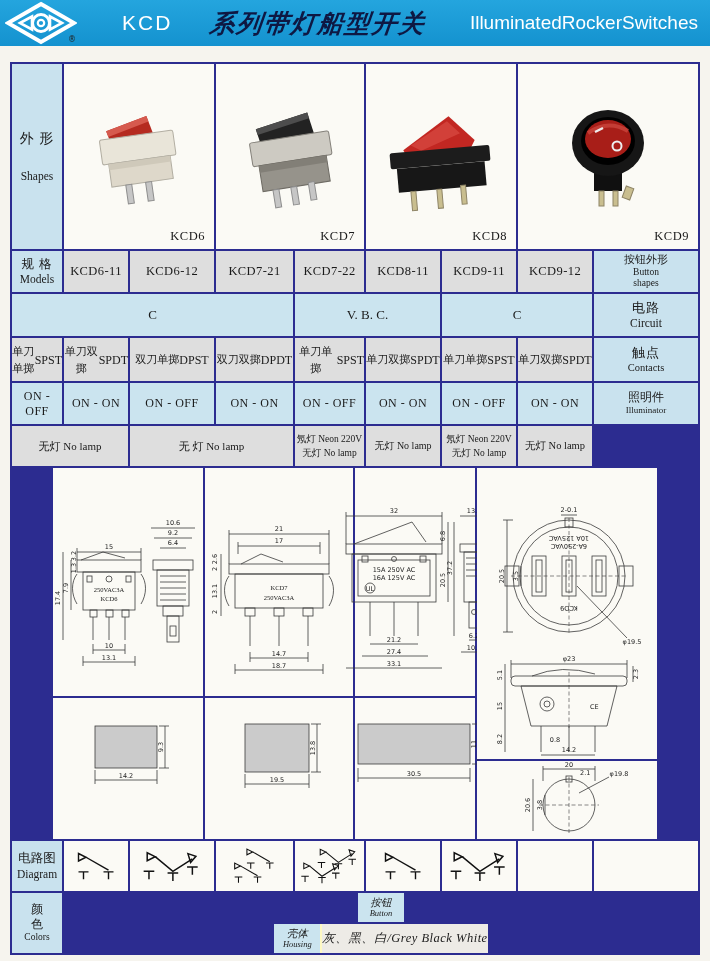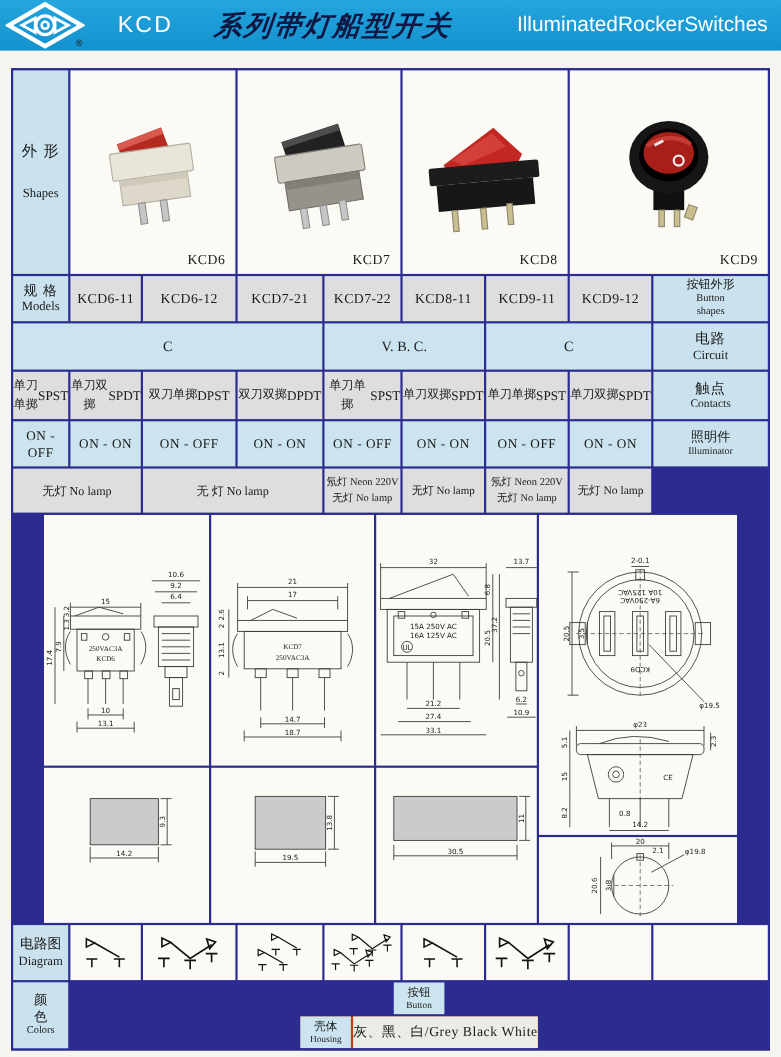--- a/index.html
+++ b/index.html
@@ -1,20 +1,20 @@
 <!DOCTYPE html>
 <html><head>
 <meta charset="utf-8">
 <style>
   html,body{margin:0;padding:0;}
   body{width:710px;height:961px;background:#f6f4ee;font-family:"Liberation Serif",serif;color:#1a1a1a;position:relative;overflow:hidden;}
 
   
   .banner{position:absolute;left:0;top:0;width:710px;height:46px;background:linear-gradient(#24a5de,#1492cf);display:flex;align-items:center;}
-  .banner .brand{color:#fff;font-family:"Liberation Sans",sans-serif;font-size:21px;letter-spacing:2px;margin-left:30px;}
+  .banner .brand{color:#fff;font-family:"Liberation Sans",sans-serif;font-size:21px;letter-spacing:2px;margin-left:45px;}
   .banner .cn-title{margin-left:38px;font-size:25px;font-weight:bold;font-style:italic;color:#0e1843;letter-spacing:2px;transform:skewX(-6deg);white-space:nowrap;}
   .banner .en-title{margin-left:auto;margin-right:12px;display:flex;color:#fff;font-family:"Liberation Sans",sans-serif;font-size:19px;}
   .logo{margin-left:5px;flex:0 0 auto;}
 
   
   .tbl{position:absolute;left:10px;top:62px;width:690px;height:893px;box-sizing:border-box;
        display:grid;grid-template-columns:50px 64px 84px 77px 69px 74px 74px 74px 104px;
        grid-template-rows:185px 41px 42px 43px 41px 40px 371px 50px 60px;
        gap:2px;background:#2c2c90;border:2px solid #2c2c90;}
   .c{background:#fbfaf5;display:flex;align-items:center;justify-content:center;text-align:center;position:relative;overflow:hidden;}
@@ -35,21 +35,21 @@
   .photo-label{position:absolute;right:9px;bottom:5px;font-size:12.5px;letter-spacing:.5px;}
 
   
   .draw-row{padding:0;display:flex;align-items:stretch;background:#2c2c90;gap:2px;}
   .dcol{display:flex;flex-direction:column;gap:2px;background:#2c2c90;flex:0 0 auto;}
   .dcell{background:#fbfaf5;display:flex;align-items:center;justify-content:center;flex-direction:column;position:relative;}
   .dcell.hd2{background:#c9e2ee;line-height:1.3;text-align:center;}
 
   
   .colors-cell{padding:0;display:flex;flex-direction:column;background:#2c2c90;gap:2px;}
-  .colors-sub{flex:1;display:flex;gap:2px;background:#c2410c;}
+  .colors-sub{flex:1;display:flex;gap:2px;background:#fef9c3;font-style:italic;}
   .sublab{width:46px;flex:0 0 auto;background:#cbe4ef;display:flex;flex-direction:column;align-items:center;justify-content:center;line-height:1.15;}
   .sublab .cn{font-size:10.5px;} .sublab .en{font-size:8.5px;}
   .colval{flex:1;display:flex;align-items:center;justify-content:center;font-size:12.5px;letter-spacing:.5px;}
 
   svg text{font-family:"DejaVu Sans",sans-serif;fill:#222;}
   .dim line,.dim path,.dim rect,.dim circle,.dim ellipse,.dim polygon,.dim polyline{stroke:#3a3a3a;fill:none;stroke-width:.8;}
   .dim .fillg{fill:#cbcbcb;}
   .dim .dash{stroke-dasharray:4 2.5;stroke-width:.6;}
   .dim text{font-size:6.5px;}
   .dim .bodytxt{font-family:"Liberation Serif",serif;}
@@ -372,21 +372,21 @@
             <line x1="104" y1="76" x2="104" y2="90"></line>
           <text x="72" y="84" text-anchor="middle">19.5</text>
           <line x1="112" y1="26" x2="112" y2="74"></line>
             <line x1="106" y1="26" x2="116" y2="26"></line>
             <line x1="106" y1="74" x2="116" y2="74"></line>
           <text transform="rotate(-90 110 50)" x="110" y="50" text-anchor="middle">13.8</text>
         </svg>
       </div>
     </div>
 
-    <div class="dcol" style="width:146px">
+    <div class="dcol" style="width:120px">
       <div class="dcell" style="height:228px">
         <svg class="dim" width="150" height="228" viewBox="0 0 150 228">
           <line x1="6" y1="48" x2="102" y2="48"></line>
             <line x1="6" y1="44" x2="6" y2="76"></line>
             <line x1="102" y1="44" x2="102" y2="76"></line>
           <text x="54" y="45" text-anchor="middle">32</text>
           <path d="M14,76 L72,54 L86,74"></path>
           <rect x="6" y="76" width="96" height="10"></rect>
           <rect x="12" y="86" width="84" height="48"></rect>
           <rect x="18" y="92" width="72" height="36"></rect>

